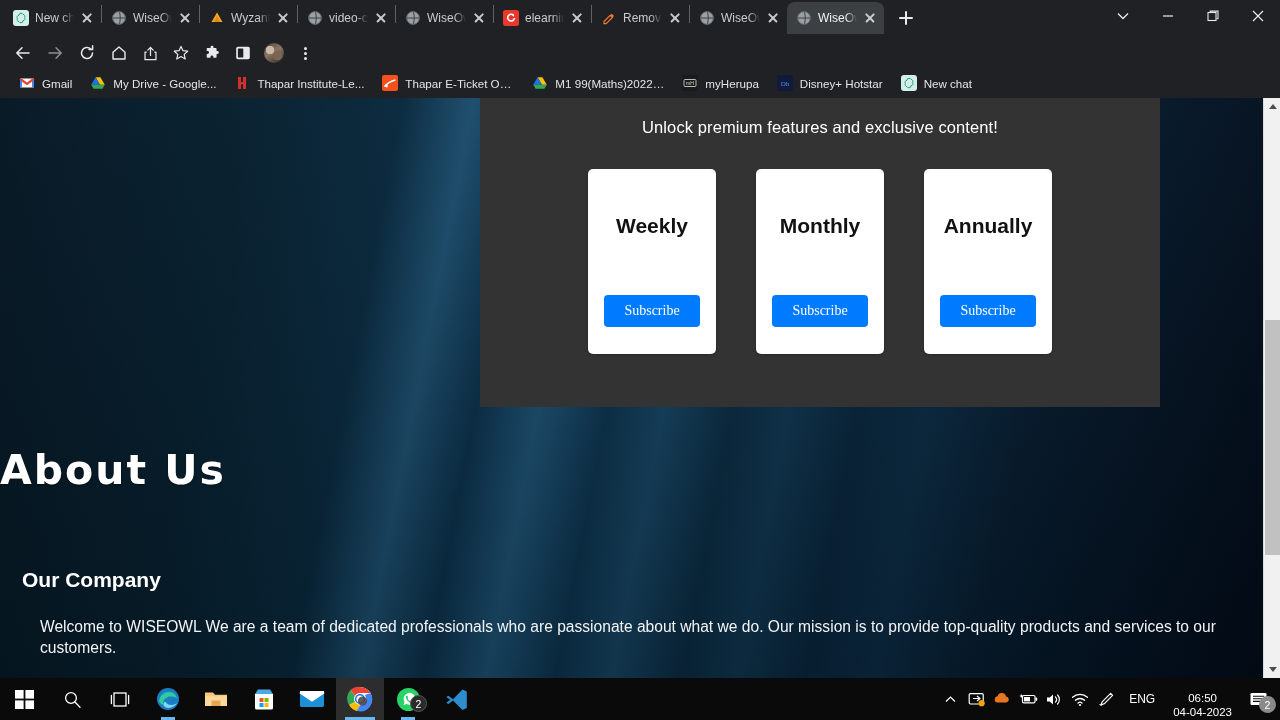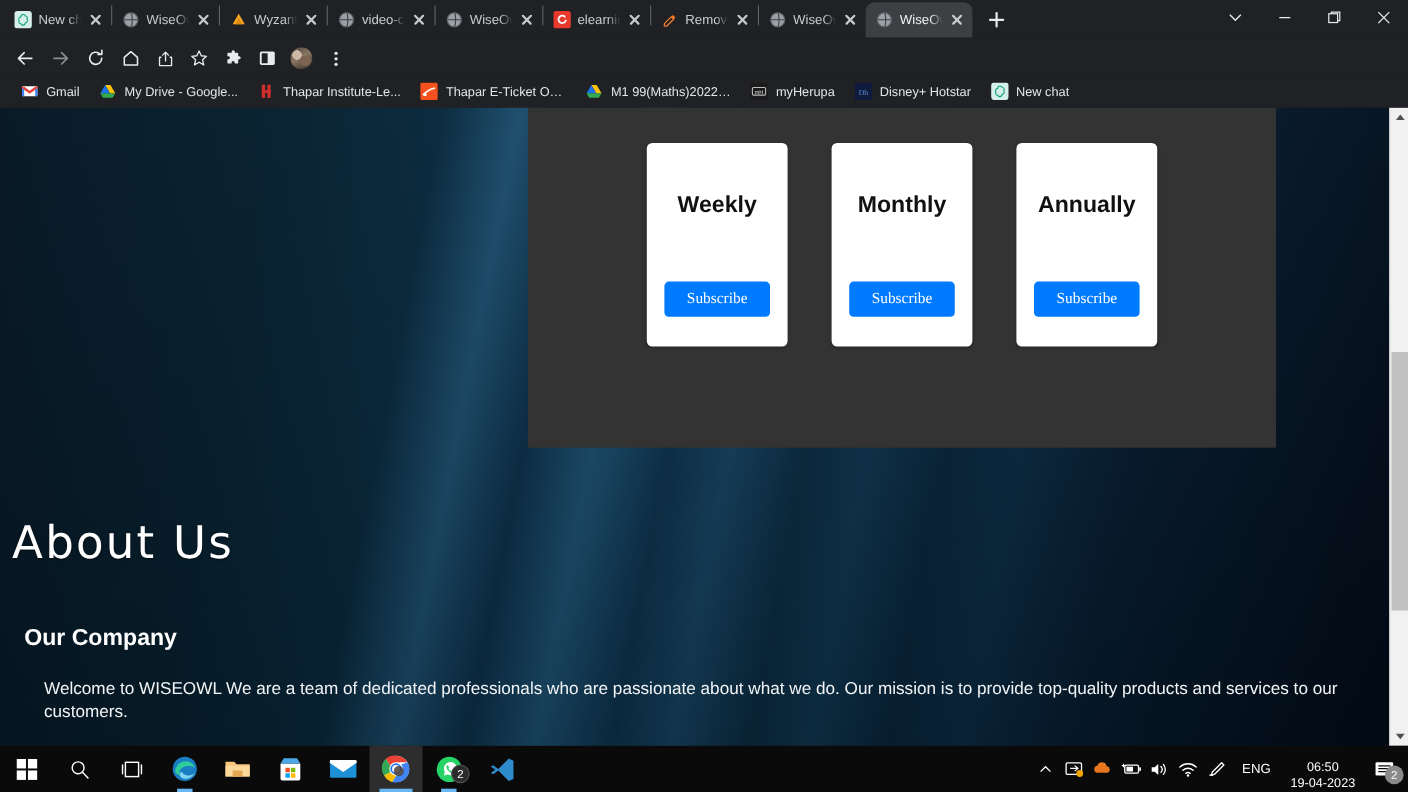--- a/index.html
+++ b/index.html
@@ -123,25 +123,24 @@
   }
   .card h3 { font-size: 21px; color: #111; font-weight: bold; margin-top: 45px; }
   .card .subscribe {
     margin-top: auto; margin-bottom: 27px; background: #007bff; color: #fff;
     border: none; border-radius: 4px; padding: 9px 20px; font-size: 14px;
     font-family: Liberation Serif, serif; cursor: pointer; line-height: 1;
   }
 
   
   .about-title {
-    position: absolute; left: 0px; top: 371px; z-index: 2;
+    position: absolute; left: 0px; top: 348px; z-index: 2;
     font-family: "DejaVu Sans", sans-serif;
-    font-size: 41px; font-weight: normal; color: #fff; letter-spacing: 2px;
+    font-size: 41px; font-weight: bold; color: #fff; letter-spacing: 2px;
     text-shadow: 0 1px 2px rgba(0,0,0,.5);
-    padding-left: 11px;
   }
   .our-company {
     position: absolute; left: 22px; top: 470px; z-index: 2;
     font-size: 21px; font-weight: bold; color: #fff;
   }
   .about-text {
     position: absolute; left: 40px; top: 518px; width: 1208px; z-index: 2;
     font-size: 15.6px; line-height: 21px; color: #f2f4f6;
   }
 
@@ -484,20 +483,21 @@
             <path d="M8 3.2a2.1 2.1 0 0 1 1.9 1.1 2.1 2.1 0 0 1 1.7 3.1 2.1 2.1 0 0 1-1.6 3.3A2.1 2.1 0 0 1 8 12.8a2.1 2.1 0 0 1-1.9-1.1 2.1 2.1 0 0 1-1.7-3.1A2.1 2.1 0 0 1 6 5.3 2.1 2.1 0 0 1 8 3.2z" fill="none" stroke="#10a37f" stroke-width="1"></path>
           </svg>
       </span>
       <span class="bmlabel">New chat</span>
     </div>
   </div>
 
   <div class="viewport">
 
     <section class="pricing-panel">
+      <div class="pricing-sub">Unlock premium features and exclusive content!</div>
 
       <div class="cards">
 
         <div class="card">
           <h3>Weekly</h3>
           <button class="subscribe">Subscribe</button>
         </div>
 
         <div class="card">
           <h3>Monthly</h3>
@@ -656,21 +656,21 @@
     </div>
     <div class="tray-ico">
       <svg width="17" height="17" viewBox="0 0 17 17">
           <path d="M12.6 2.4 14.6 4.4 6.2 12.8 3 14l1.2-3.2z" stroke="#fff" stroke-width="1.2" fill="none" stroke-linejoin="round"></path>
           <path d="M1.5 13.4c1.2.9 2.6.6 3.2-.2" stroke="#fff" stroke-width="1.1" fill="none"></path>
         </svg>
     </div>
     <div class="tray-lang">ENG</div>
     <div class="clock">
       <div>06:50</div>
-      <div>19-04-2023</div>
+      <div>04-04-2023</div>
     </div>
     <div class="notif">
       <svg width="19" height="16" viewBox="0 0 19 16">
           <rect x="1.5" y="2" width="16" height="12" rx="1.2" fill="#fff"></rect>
           <path d="M4 5.2h11M4 7.8h11M4 10.4h7" stroke="#0a0a0a" stroke-width="1.1"></path>
         </svg>
       <span class="nbadge">2</span>
     </div>
   </div>
 </div>

